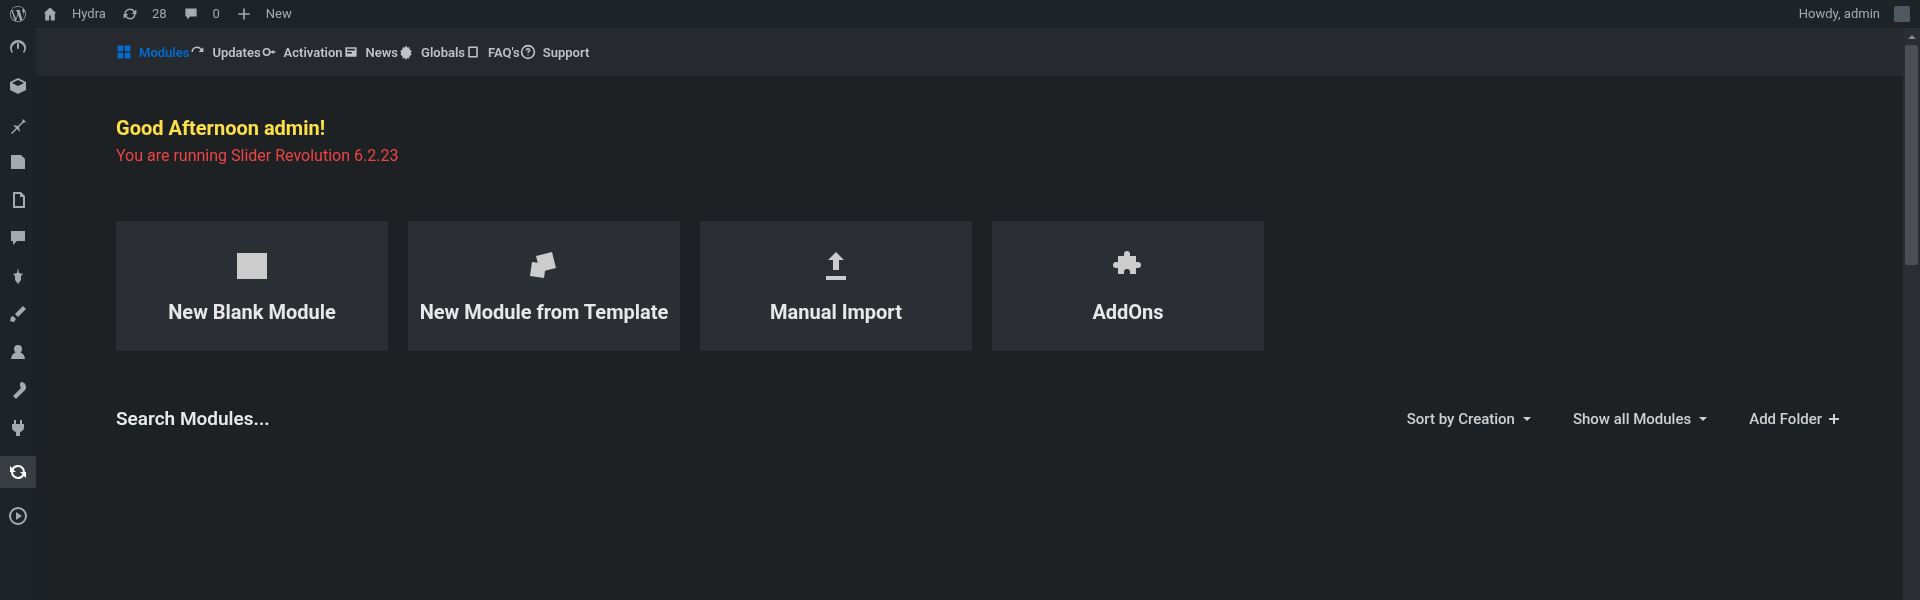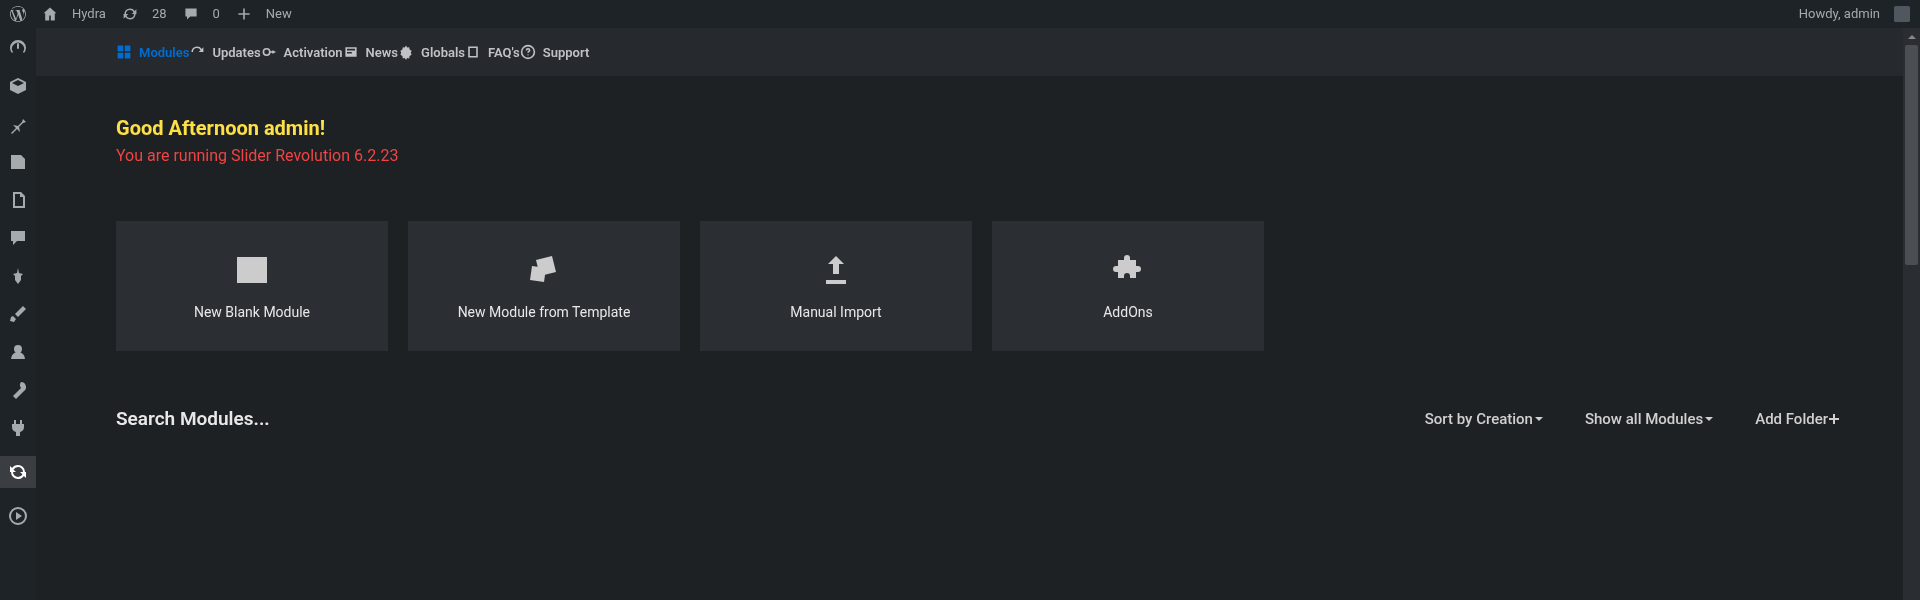--- a/index.html
+++ b/index.html
@@ -28,26 +28,26 @@
 .plugin-tabs .tab svg { width: 16px; height: 16px; fill: currentColor; }
 
 
 .content { padding: 40px 80px 0 80px; }
 .greeting { font-size: 20px; font-weight: 700; color: #fde047; margin-bottom: 6px; }
 .subtitle { font-size: 16px; color: #ef4444; }
 
 .action-cards { display: flex; gap: 20px; margin-top: 56px; }
 .card { width: 272px; height: 130px; background: #2b2e33; display: flex; flex-direction: column; align-items: center; justify-content: center; gap: 16px; cursor: pointer; }
 .card svg { width: 36px; height: 36px; fill: #ccc; }
-.card span { font-size: 14px; color: #e8e8e8; font-weight: 400; }
+.card span { font-size: 20px; color: #e8e8e8; font-weight: 700; }
 
 .modules-bar { display: flex; align-items: center; justify-content: space-between; margin-top: 56px; }
 .search-text { font-size: 19px; color: #e8e8e8; font-weight: 600; cursor: text; }
 .modules-actions { display: flex; gap: 40px; font-size: 15px; color: #d0d0d0; font-weight: 500; }
-.modules-actions .act { display: flex; align-items: center; cursor: pointer; }
+.modules-actions .act { display: flex; align-items: center; gap: 6px; cursor: pointer; }
 .modules-actions svg { width: 12px; height: 12px; fill: #d0d0d0; }
 
 .thumbs { display: flex; gap: 20px; margin-top: 24px; }
 .thumb { width: 272px; height: 56px; background: #333; }
 .thumb.t1 { background: linear-gradient(180deg, #e8a1b5, #d88ea6); position: relative; }
 .thumb.t1::after { content: ""; position: absolute; inset: 0; display: flex; align-items: center; justify-content: center; }
 .thumb.t1 .txt { position: absolute; left: 50%; top: 50%; transform: translate(-50%,-50%); text-align: center; color: #fff; font-weight: 700; font-size: 9px; line-height: 1.1; }
 .thumb.t1 .txt .big { font-size: 18px; }
 .thumb.t2 { background: linear-gradient(180deg, #7a8a8e 0%, #4a5558 60%, #2d3538 100%); }
 .thumb.t3 { background: #fff; }

